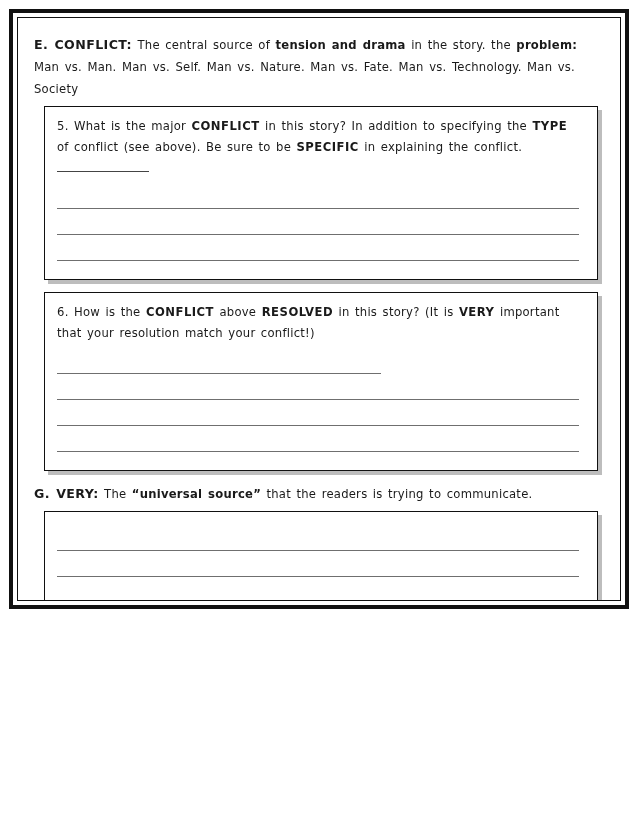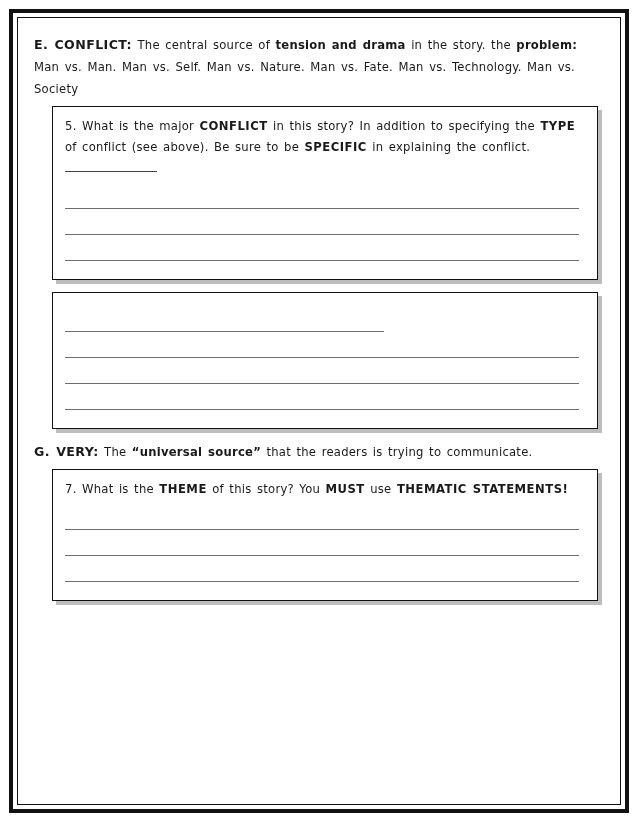--- a/index.html
+++ b/index.html
@@ -14,21 +14,21 @@
     color: #111111;
     overflow: hidden;
   }
 
   
   .page {
     position: absolute;
     left: 9px;
     top: 9px;
     width: 620px;
-    height: 804px;
+    height: 600px;
     box-sizing: border-box;
     border: 4px solid #111111;
     background: #ffffff;
   }
   .page-inner {
     position: absolute;
     left: 4px;
     top: 4px;
     right: 4px;
     bottom: 4px;
@@ -63,21 +63,21 @@
     letter-spacing: 0.4px;
   }
   .defn .b { font-weight: bold; }
 
   
   .qbox {
     position: relative;
     box-sizing: border-box;
     border: 1.6px solid #111111;
     background: #ffffff;
-    margin: 0 8px 12px 20px;
+    margin: 0 8px 12px 12px;
     padding: 9px 18px 10px 12px;
     box-shadow: 4px 4px 0 0 #bdbdbd;
   }
   .qtext {
     font-family: "DejaVu Sans", sans-serif;
     font-size: 11.6px;
     line-height: 21px;
     letter-spacing: 0.25px;
     word-spacing: 1.5px;
     color: #1a1a1a;
@@ -136,46 +136,47 @@
         <div class="lines">
           <div class="wline"></div>
           <div class="wline"></div>
           <div class="wline"></div>
           <div class="tail"></div>
         </div>
       </div>
 
 
       <div class="qbox">
+        <p class="qtext">
+          <span>6.</span>
+          <span>How is the</span>
+          <span class="cap">CONFLICT</span>
+          <span>above</span>
+          <span class="cap">RESOLVED</span>
+          <span>in this story?  (It is</span>
+          <span class="cap">VERY</span>
+          <span>important that your resolution match your conflict!)</span>
+        </p>
         <div class="lines">
           <div class="wline short"></div>
           <div class="wline"></div>
           <div class="wline"></div>
           <div class="wline"></div>
           <div class="tail"></div>
         </div>
       </div>
 
       <p class="defn">
         <span class="hd">G. VERY:</span>
         <span>The</span>
         <span class="b">“universal source”</span>
         <span>that the readers is trying to communicate.</span>
       </p>
 
       <div class="qbox">
-        <p class="qtext">
-          <span>7.</span>
-          <span>What is the</span>
-          <span class="cap">THEME</span>
-          <span>of this story?  You</span>
-          <span class="cap">MUST</span>
-          <span>use</span>
-          <span class="cap">THEMATIC STATEMENTS!</span>
-        </p>
         <div class="lines">
           <div class="wline"></div>
           <div class="wline"></div>
           <div class="wline"></div>
           <div class="tail"></div>
         </div>
       </div>
 
 
 

